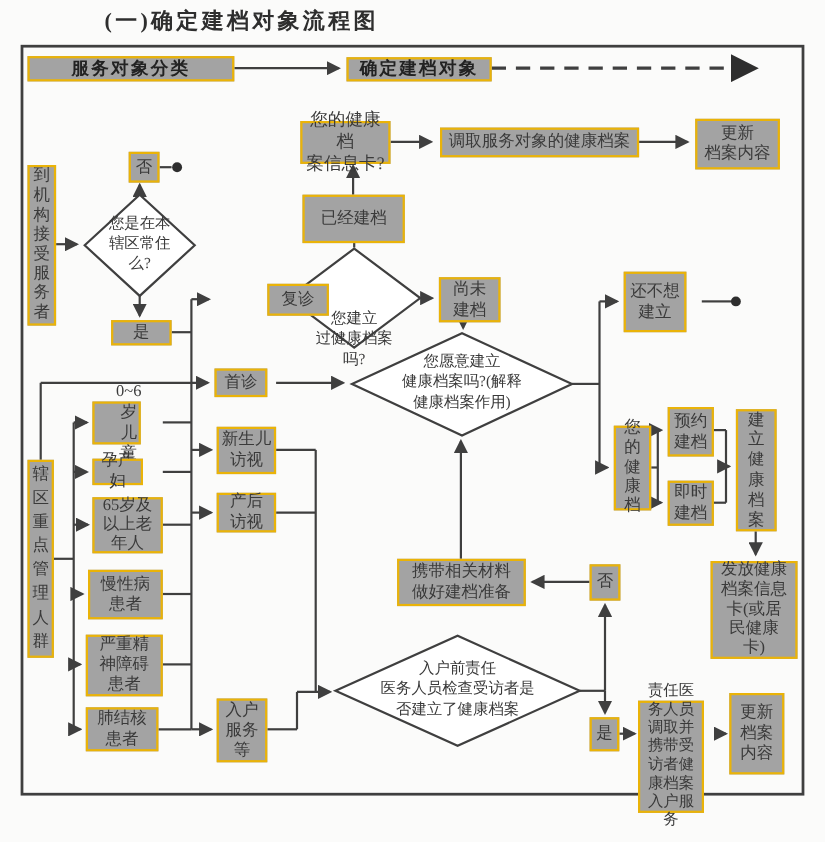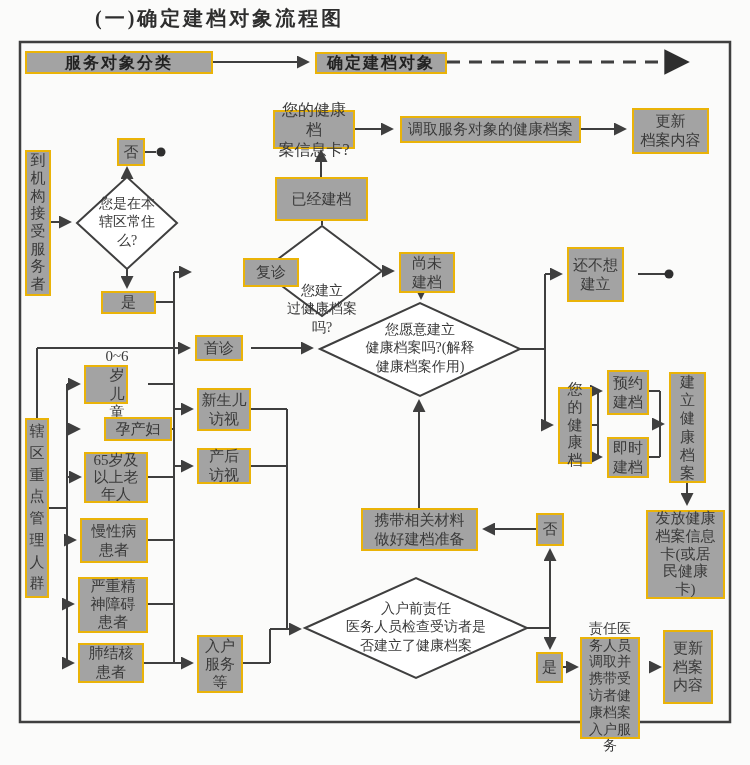--- a/index.html
+++ b/index.html
@@ -159,21 +159,21 @@
   <div class="box" style="left:607px;top:370px;width:42px;height:45px;">预约
 建档</div>
   <div class="box" style="left:607px;top:437px;width:42px;height:41px;">即时
 建档</div>
   <div class="box vert" style="left:669px;top:372px;width:37px;height:111px;padding:0 9px;line-height:1.22;">建立健康档案</div>
   <div class="box" style="left:646px;top:510px;width:79px;height:89px;padding:0 7px;line-height:1.18;">发放健康档案信息卡(或居民健康卡)</div>
 
   <div class="box" style="left:25px;top:418px;width:24px;height:180px;padding:0 1px;line-height:1.45;">辖区重点管理人群</div>
   <div class="box" style="left:84px;top:365px;width:44px;height:39px;padding-left:22px;">0~6岁
 儿童</div>
-  <div class="box" style="left:84px;top:417px;width:68px;height:24px;margin-left:20px;">孕产妇</div>
+  <div class="box" style="left:84px;top:417px;width:46px;height:24px;">孕产妇</div>
   <div class="box" style="left:84px;top:452px;width:64px;height:51px;line-height:1.12;">65岁及
 以上老
 年人</div>
   <div class="box" style="left:80px;top:518px;width:68px;height:45px;">慢性病
 患者</div>
   <div class="box" style="left:78px;top:577px;width:70px;height:56px;line-height:1.18;">严重精
 神障碍
 患者</div>
   <div class="box" style="left:78px;top:643px;width:66px;height:40px;">肺结核
 患者</div>

